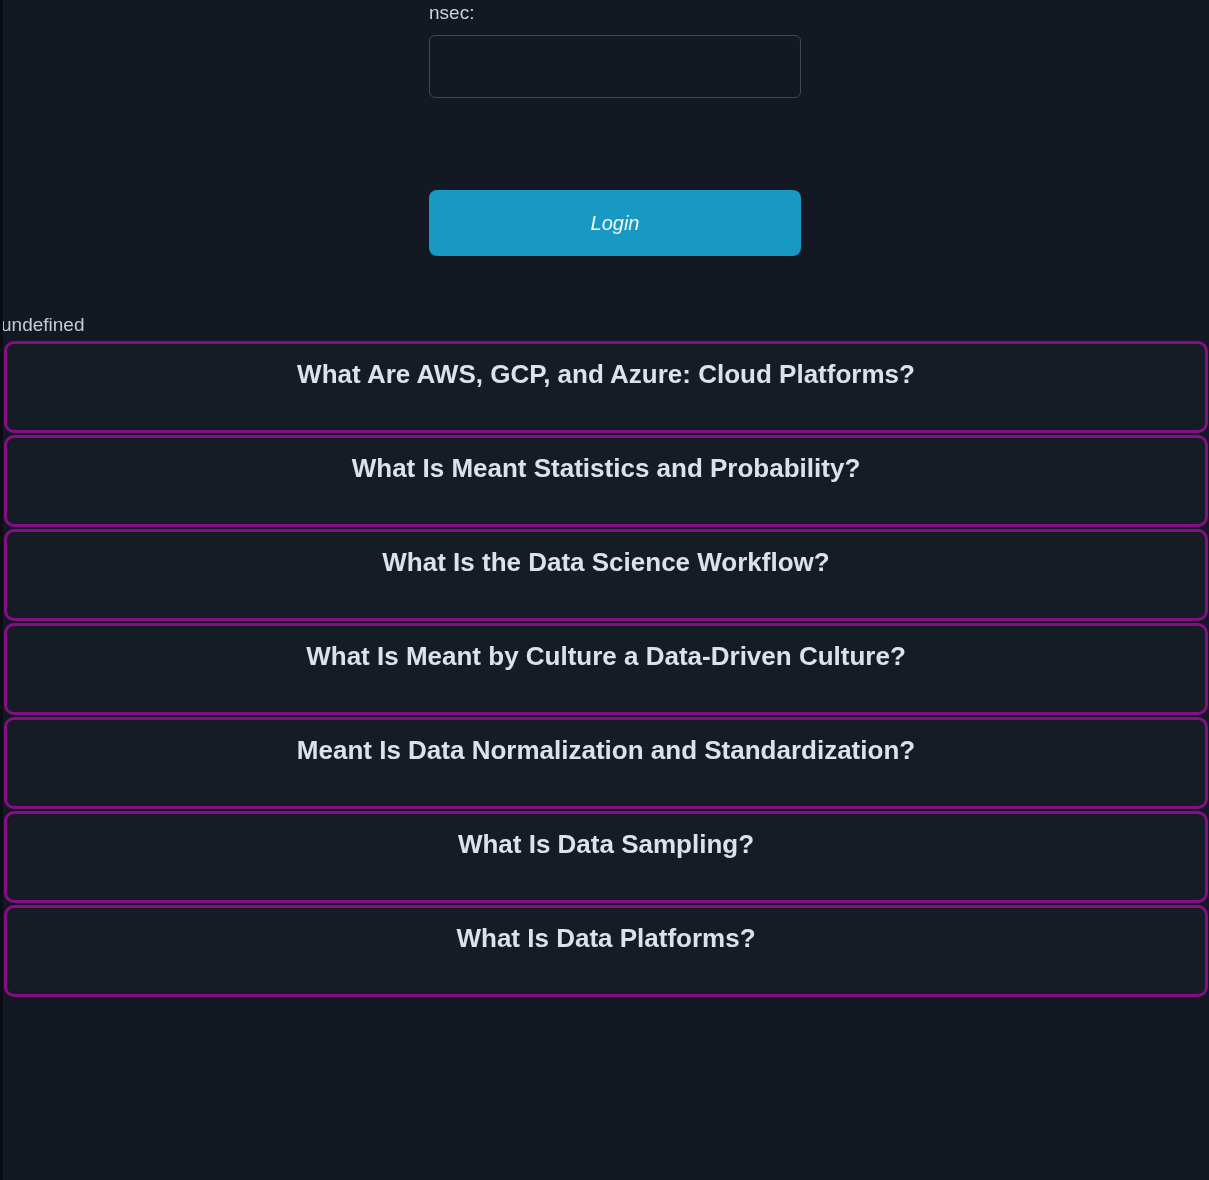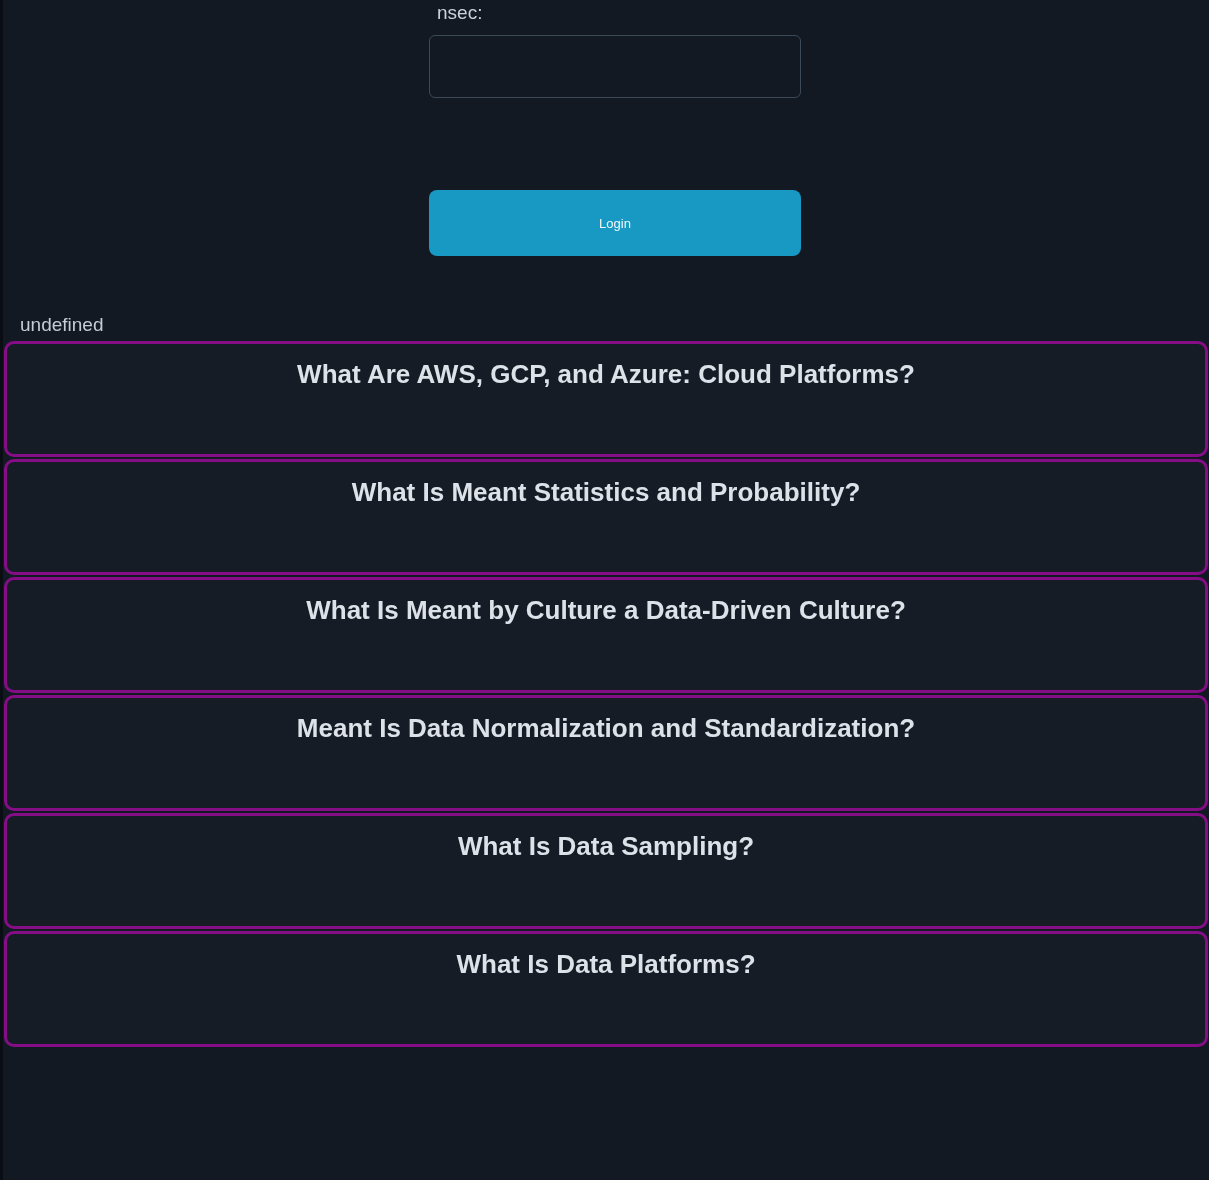--- a/index.html
+++ b/index.html
@@ -25,21 +25,20 @@
   .form-col {
     margin-left: 429px;
     width: 372px;
   }
   .nsec-label {
     display: block;
     font-size: 19px;
     line-height: 25px;
     color: #ccd2d9;
     margin-bottom: 10px;
-    margin-left: 8px;
   }
   .nsec-input {
     display: block;
     box-sizing: border-box;
     width: 100%;
     height: 63px;
     background: transparent;
     border: 1px solid #3b4957;
     border-radius: 6px;
     color: #dfe4e9;
@@ -51,41 +50,42 @@
   .login-button {
     display: block;
     box-sizing: border-box;
     width: 100%;
     height: 66px;
     margin-top: 92px;
     background: #1899c3;
     border: none;
     border-radius: 8px;
     color: #f2f7f9;
-    font-size: 13px;
+    font-size: 20px;
     cursor: pointer;
     font-family: "Liberation Sans", sans-serif;
+    font-style: italic;
   }
   
   .status-text {
-    margin-left: 20px;
+    margin-left: 1px;
     margin-top: 56px;
     font-size: 19px;
     line-height: 25px;
     color: #c6ccd4;
   }
   
   .cards-list {
     margin-top: 4px;
     padding-left: 4px;
     padding-right: 1px;
   }
   .question-card {
     box-sizing: border-box;
-    height: 116px;
+    height: 92px;
     margin-bottom: 2px;
     border: 3px solid #850d85;
     border-radius: 10px;
     background: #151c26;
     text-align: center;
     padding-top: 14px;
     cursor: pointer;
   }
   .question-card-title {
     font-size: 26px;
@@ -108,20 +108,23 @@
 <div class="status-text">undefined</div>
 
 <div class="cards-list">
   <div class="question-card">
     <div class="question-card-title">What Are AWS, GCP, and Azure: Cloud Platforms?</div>
   </div>
   <div class="question-card">
     <div class="question-card-title">What Is Meant Statistics and Probability?</div>
   </div>
   <div class="question-card">
+    <div class="question-card-title">What Is the Data Science Workflow?</div>
+  </div>
+  <div class="question-card">
     <div class="question-card-title">What Is Meant by Culture a Data-Driven Culture?</div>
   </div>
   <div class="question-card">
     <div class="question-card-title">Meant Is Data Normalization and Standardization?</div>
   </div>
   <div class="question-card">
     <div class="question-card-title">What Is Data Sampling?</div>
   </div>
   <div class="question-card">
     <div class="question-card-title">What Is Data Platforms?</div>

